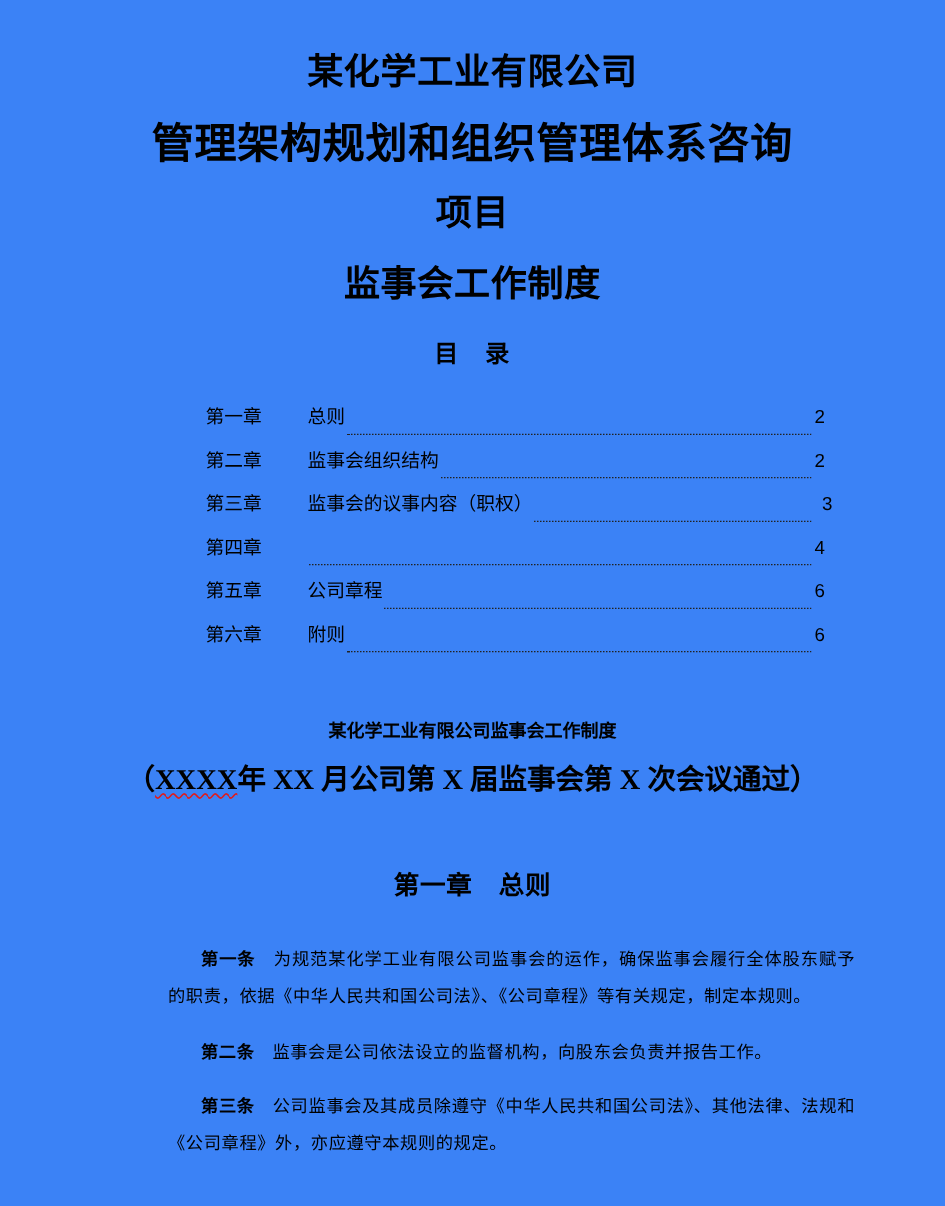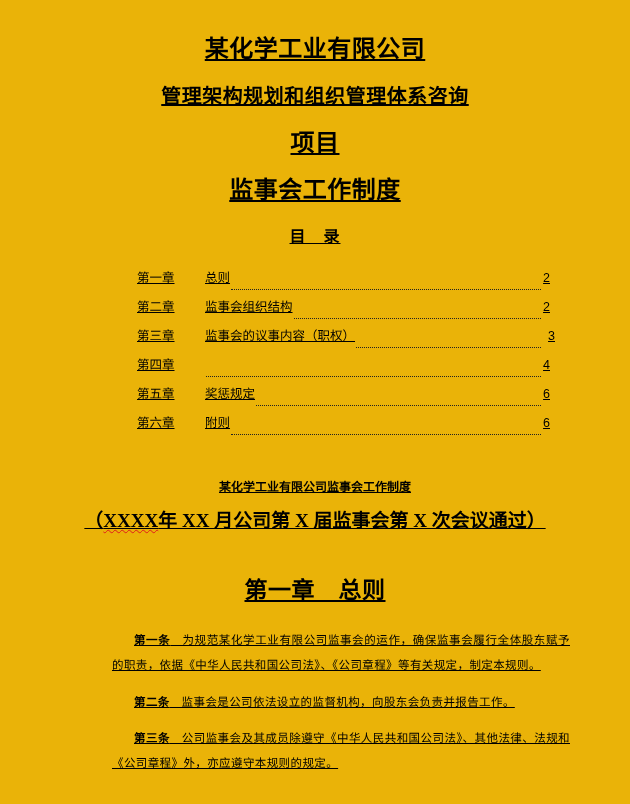--- a/index.html
+++ b/index.html
@@ -14,40 +14,39 @@
     overflow: hidden;
     font-family: "Liberation Sans", "DejaVu Sans", sans-serif;
     color: #000000;
     -webkit-font-smoothing: none;
   }
 
   .page {
     position: relative;
     width: 630px;
     height: 804px;
-    background: #eab308;
+    background: #3b82f6;
     box-sizing: border-box;
-    text-decoration: underline;
   }
 
   
   .cover {
     padding-top: 26px;
   }
   .cover-line {
     text-align: center;
     font-family: "Liberation Serif", "DejaVu Serif", serif;
     font-weight: bold;
     font-size: 24px;
     line-height: 47px;
     letter-spacing: 0.5px;
     white-space: nowrap;
   }
   .cover-line.l2 {
-    font-size: 20px;
+    font-size: 28px;
   }
 
   
   .toc-heading {
     text-align: center;
     font-family: "Liberation Serif", "DejaVu Serif", serif;
     font-weight: bold;
     font-size: 16px;
     line-height: 34px;
     letter-spacing: 1px;
@@ -123,21 +122,21 @@
     text-decoration-color: #e01b1b;
     text-decoration-thickness: 1px;
     text-underline-offset: 2px;
   }
 
   
   .chapter-heading {
     text-align: center;
     font-family: "Liberation Serif", "DejaVu Serif", serif;
     font-weight: bold;
-    font-size: 23px;
+    font-size: 17px;
     line-height: 30px;
     letter-spacing: 0.5px;
     margin-top: 38px;
   }
 
   
   .body-text {
     margin-top: 22px;
     padding: 0 60px 0 112px;
   }
@@ -191,21 +190,21 @@
     </div>
 
     <div class="toc-row">
       <span class="toc-chapter">第四章</span>
       <span class="toc-leader"></span>
       <span class="toc-page">4</span>
     </div>
 
     <div class="toc-row">
       <span class="toc-chapter">第五章</span>
-      <span class="toc-title">奖惩规定</span>
+      <span class="toc-title">公司章程</span>
       <span class="toc-leader"></span>
       <span class="toc-page">6</span>
     </div>
 
     <div class="toc-row">
       <span class="toc-chapter">第六章</span>
       <span class="toc-title">附则</span>
       <span class="toc-leader"></span>
       <span class="toc-page">6</span>
     </div>

